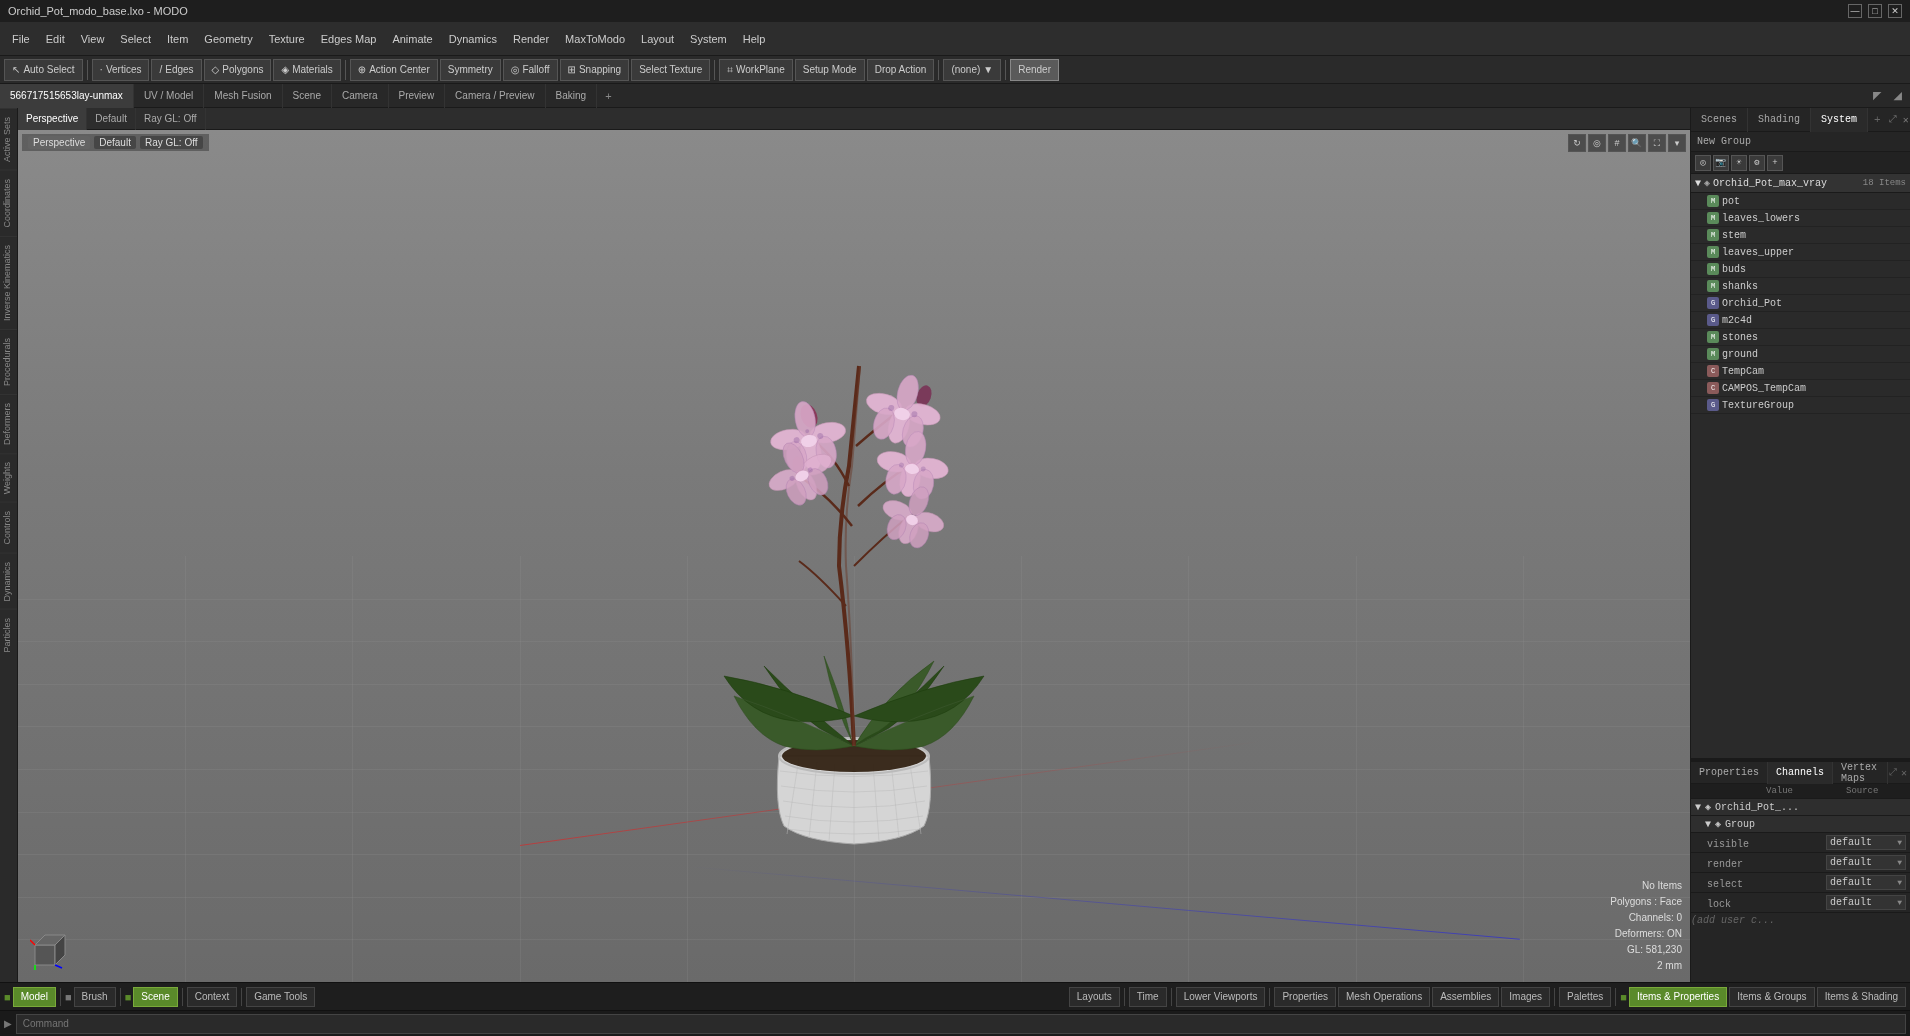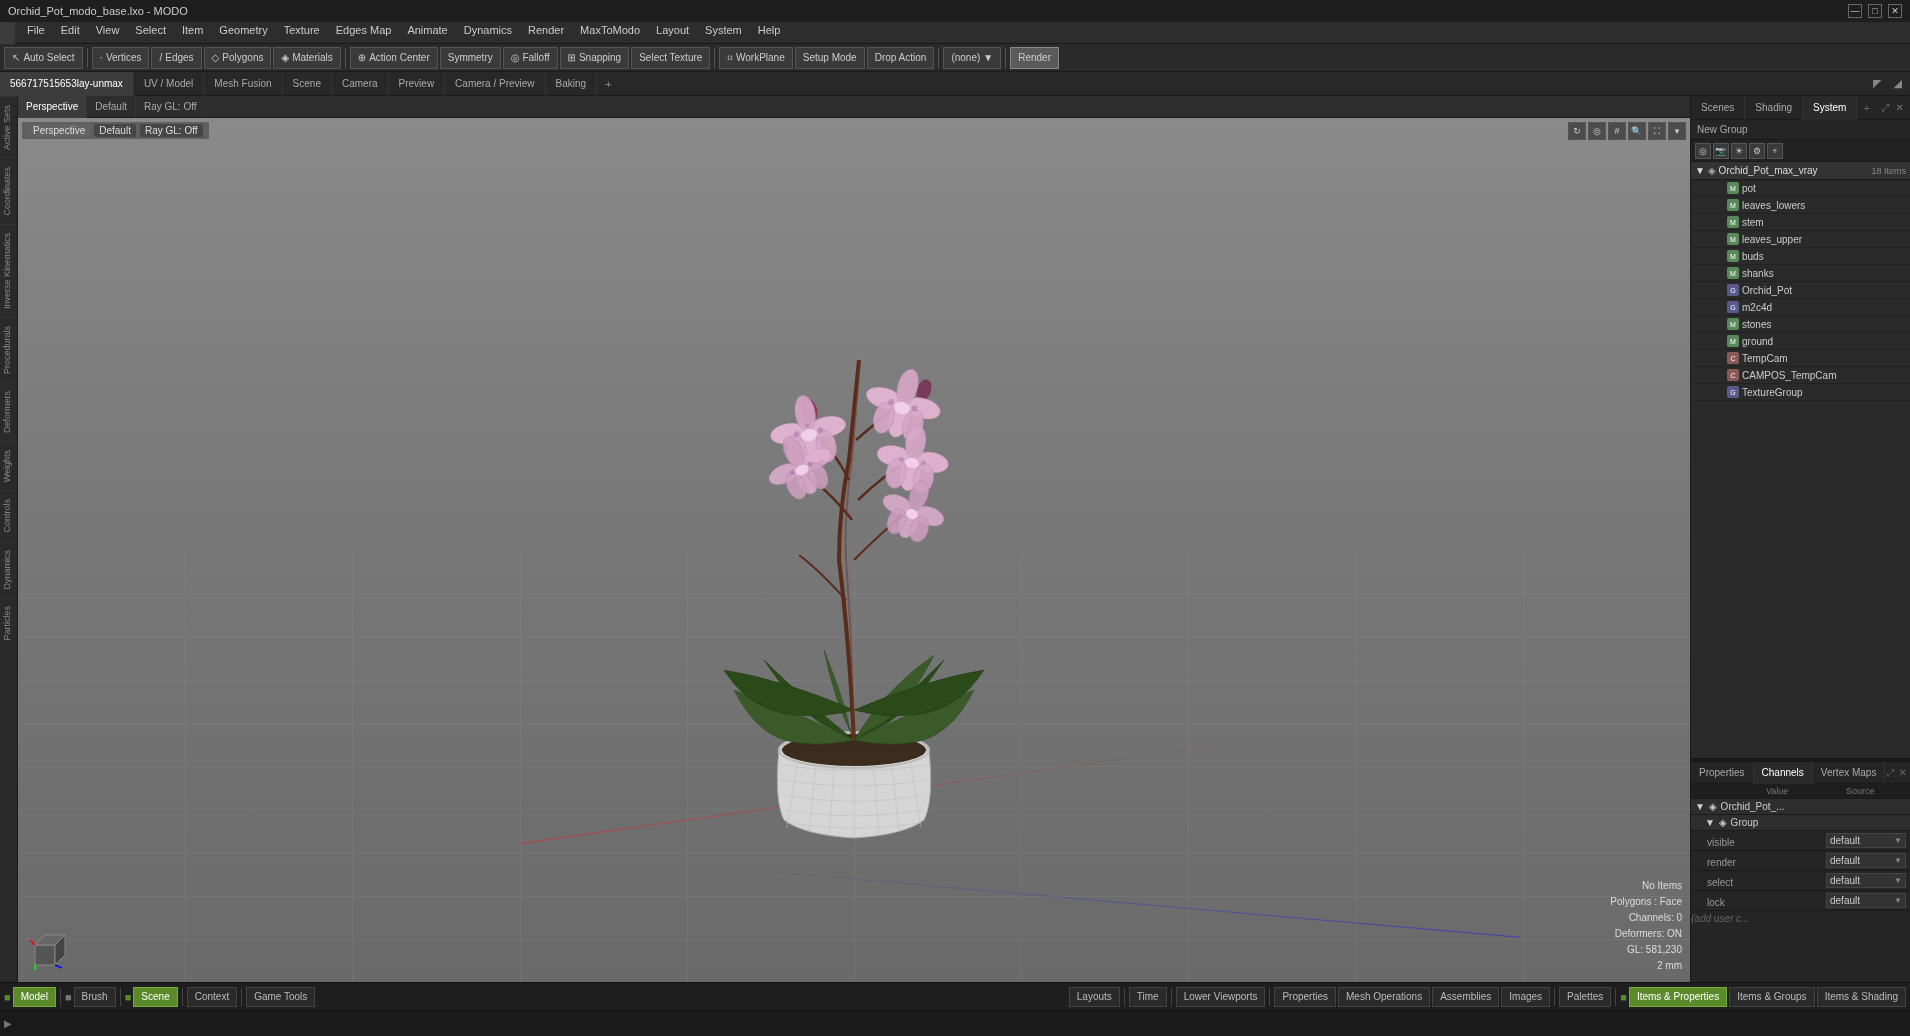--- a/index.html
+++ b/index.html
@@ -41,27 +41,26 @@
       align-items: center;
       justify-content: center;
       font-size: 9px;
       color: #ccc;
       cursor: pointer;
     }
 
     
     #menu-bar {
       background: #2d2d2d;
-      height: 22px;
-      display: flex;
-      align-items: flex-start;
+      height: 34px;
+      display: flex;
+      align-items: center;
       padding: 0 4px;
       flex-shrink: 0;
       border-bottom: 1px solid #1a1a1a;
-      margin-left: 15px;
     }
     #menu-bar .menu-item {
       padding: 2px 8px;
       color: #ccc;
       cursor: pointer;
       white-space: nowrap;
     }
 
     
     #toolbar {
@@ -282,20 +281,21 @@
     }
 
     
     #right-panel {
       width: 220px;
       background: #2a2a2a;
       display: flex;
       flex-direction: column;
       border-left: 1px solid #1a1a1a;
       flex-shrink: 0;
+      font-family: Liberation Mono, monospace;
     }
 
     
     #right-panel-top-tabs {
       background: #252525;
       display: flex;
       align-items: center;
       height: 24px;
       border-bottom: 1px solid #1a1a1a;
       flex-shrink: 0;
@@ -372,21 +372,21 @@
       align-items: center;
       gap: 3px;
       font-size: 10px;
     }
     .tree-count {
       color: #888;
       font-size: 9px;
       margin-left: auto;
     }
     .tree-item {
-      padding: 2px 4px 2px 36px;
+      padding: 2px 4px 2px 16px;
       color: #ccc;
       border-bottom: 1px solid #222;
       display: flex;
       align-items: center;
       gap: 3px;
       font-size: 10px;
       cursor: pointer;
     }
     .tree-icon {
       width: 12px;
@@ -1060,13 +1060,14 @@
   <button class="bt-btn">Palettes</button>
   <div class="bt-sep"></div>
   <span style="color:#5a8a2a;">■</span>
   <button class="bt-btn active">Items &amp; Properties</button>
   <button class="bt-btn">Items &amp; Groups</button>
   <button class="bt-btn">Items &amp; Shading</button>
 </div>
 
 <div id="command-bar">
   <span style="color:#777; font-size:10px; margin-right:4px;">▶</span>
+  <input class="cmd-input" type="text" value="" placeholder="Command" style="">
 </div>
 
 </body></html>

